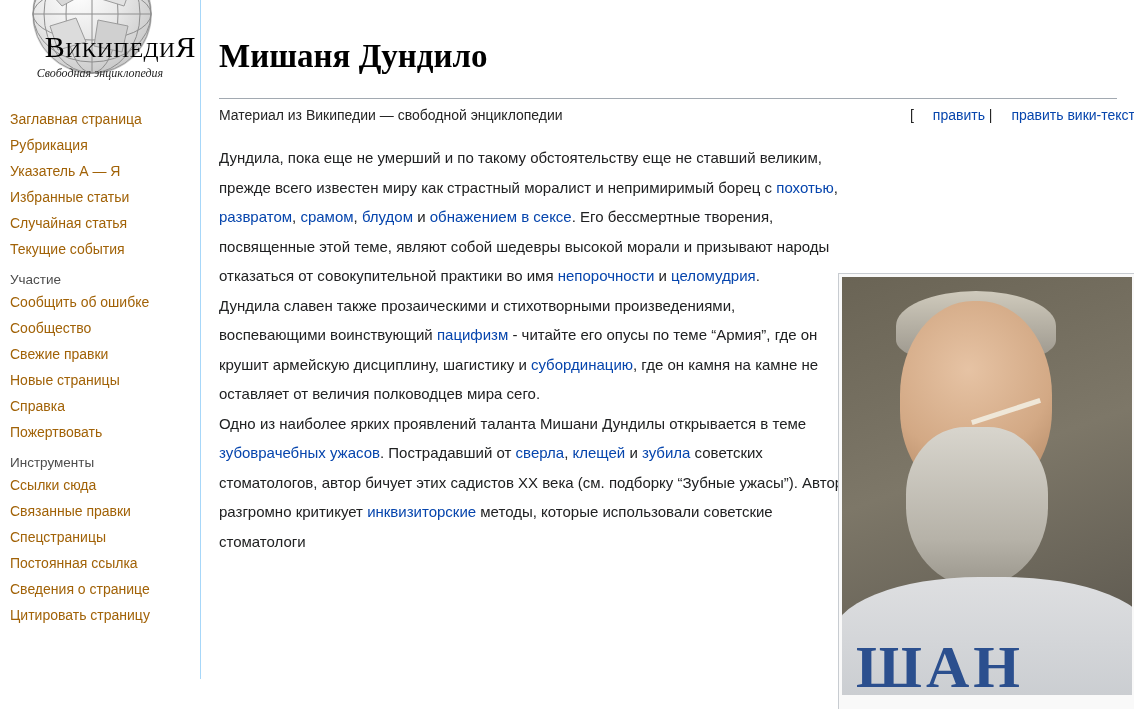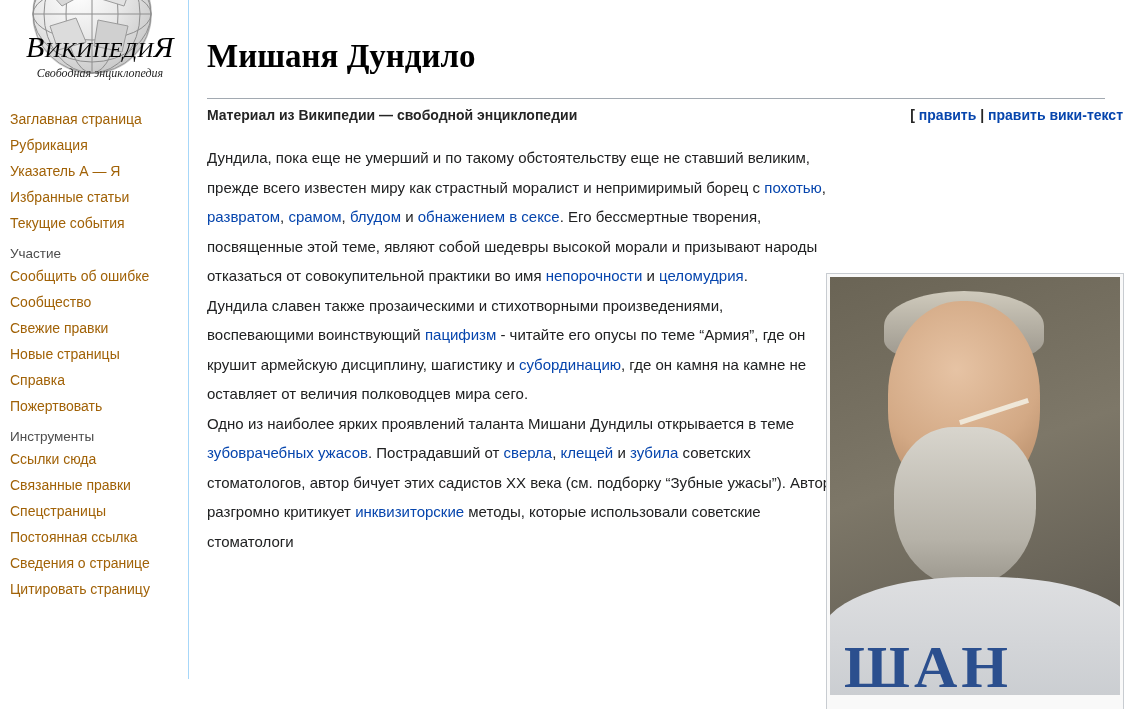--- a/index.html
+++ b/index.html
@@ -46,26 +46,25 @@
     border-radius: 50%;
     background: radial-gradient(circle at 38% 32%, #ffffff 0%, #e9e9e9 40%, #cfcfcf 70%, #b5b5b5 100%);
     overflow: hidden;
   }
   .globe svg { position: absolute; left: 0; top: 0; }
   .wordmark {
     position: absolute;
     left: 4px;
     top: 30px;
     width: 192px;
-    text-align: center;
+    text-align: right;
     font-family: "Liberation Serif", serif;
     font-size: 30px;
     letter-spacing: 0.5px;
     color: #000;
-    font-style: italic;
   }
   .wordmark .small { font-size: 22px; }
   .tagline {
     position: absolute;
     left: 4px;
     top: 66px;
     width: 192px;
     text-align: center;
     font-family: "Liberation Serif", serif;
     font-style: italic;
@@ -83,21 +82,21 @@
     color: #a16207;
     font-size: 14px;
     line-height: 26px;
     text-decoration: none;
     white-space: nowrap;
   }
 
   
   #content {
     position: absolute;
-    left: 188px;
+    left: 200px;
     top: 0;
     width: 934px;
     height: 679px;
     background: #ffffff;
     border-left: 1px solid #a7d7f9;
   }
   #title {
     font-family: "Liberation Serif", serif;
     font-size: 33px;
     line-height: 40px;
@@ -105,35 +104,34 @@
     color: #000;
   }
   #title-rule {
     margin: 8px 18px 0 18px;
     border-bottom: 1px solid #a2a9b1;
   }
   #subline-row {
     position: relative;
     padding: 8px 0 0 18px;
     height: 26px;
-    font-weight: bold;
   }
   #subline {
     font-size: 14px;
     color: #252525;
   }
   #edit-links {
     position: absolute;
     right: 0px;
     top: 8px;
     font-size: 14px;
     color: #252525;
     white-space: nowrap;
   }
-  #edit-links a { color: #0645ad; text-decoration: none; }
+  #edit-links a { color: #0645ad; text-decoration: none; margin-left: 15px; }
 
   #body-wrap {
     position: relative;
     padding: 10px 0 0 18px;
   }
   #article-text {
     width: 625px;
     font-size: 15px;
     line-height: 29.5px;
     color: #202122;
@@ -249,20 +247,21 @@
       </div>
       <div class="wordmark"><span>В</span><span class="small">ИКИПЕДИ</span><span>Я</span></div>
       <div class="tagline">Свободная энциклопедия</div>
     </div>
 
     <div class="nav-block">
       <a class="nav-link" href="#">Заглавная страница</a>
       <a class="nav-link" href="#">Рубрикация</a>
       <a class="nav-link" href="#">Указатель А — Я</a>
       <a class="nav-link" href="#">Избранные статьи</a>
+      <a class="nav-link" href="#">Случайная статья</a>
       <a class="nav-link" href="#">Текущие события</a>
     </div>
 
     <div class="nav-block">
       <div class="nav-heading">Участие</div>
       <a class="nav-link" href="#">Сообщить об ошибке</a>
       <a class="nav-link" href="#">Сообщество</a>
       <a class="nav-link" href="#">Свежие правки</a>
       <a class="nav-link" href="#">Новые страницы</a>
       <a class="nav-link" href="#">Справка</a>

